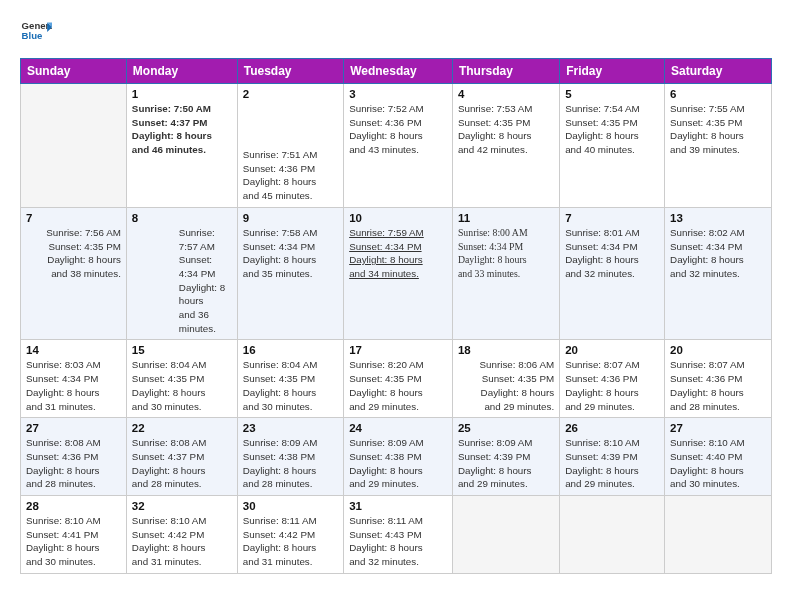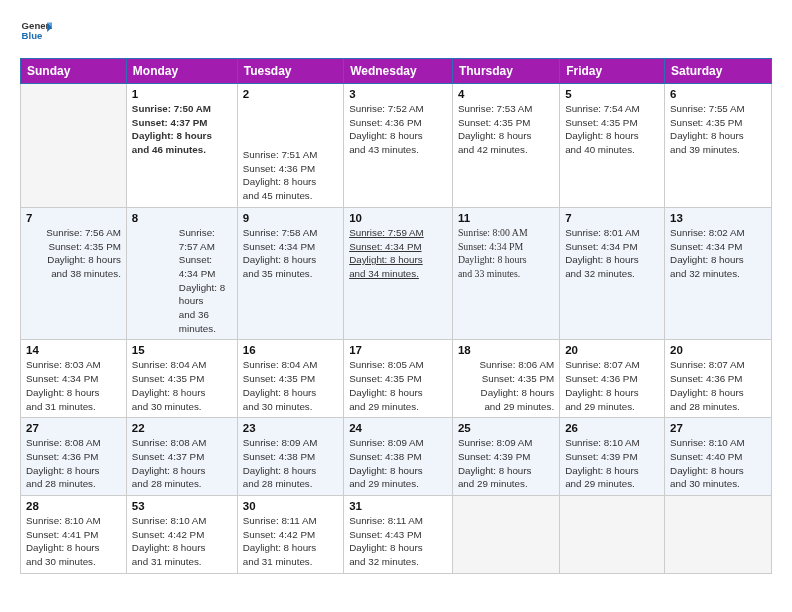--- a/index.html
+++ b/index.html
@@ -231,21 +231,21 @@
           </td>
           <td>
             <div class="day-num">16</div>
             <div class="day-info" style="white-space: pre-line;">Sunrise: 8:04 AM
 Sunset: 4:35 PM
 Daylight: 8 hours
 and 30 minutes.</div>
           </td>
           <td>
             <div class="day-num">17</div>
-            <div class="day-info" style="white-space: pre-line;">Sunrise: 8:05 AM
+            <div class="day-info" style="white-space: pre-line;">Sunrise: 8:20 AM
 Sunset: 4:35 PM
 Daylight: 8 hours
 and 29 minutes.</div>
           </td>
           <td>
             <div class="day-num">18</div>
             <div class="day-info" style="white-space: pre-line; text-align: right;">Sunrise: 8:06 AM
 Sunset: 4:35 PM
 Daylight: 8 hours
 and 29 minutes.</div>
@@ -318,21 +318,21 @@
         </tr>
         <tr>
           <td>
             <div class="day-num">28</div>
             <div class="day-info" style="white-space: pre-line;">Sunrise: 8:10 AM
 Sunset: 4:41 PM
 Daylight: 8 hours
 and 30 minutes.</div>
           </td>
           <td>
-            <div class="day-num">53</div>
+            <div class="day-num">32</div>
             <div class="day-info" style="white-space: pre-line;">Sunrise: 8:10 AM
 Sunset: 4:42 PM
 Daylight: 8 hours
 and 31 minutes.</div>
           </td>
           <td>
             <div class="day-num">30</div>
             <div class="day-info" style="white-space: pre-line;">Sunrise: 8:11 AM
 Sunset: 4:42 PM
 Daylight: 8 hours

